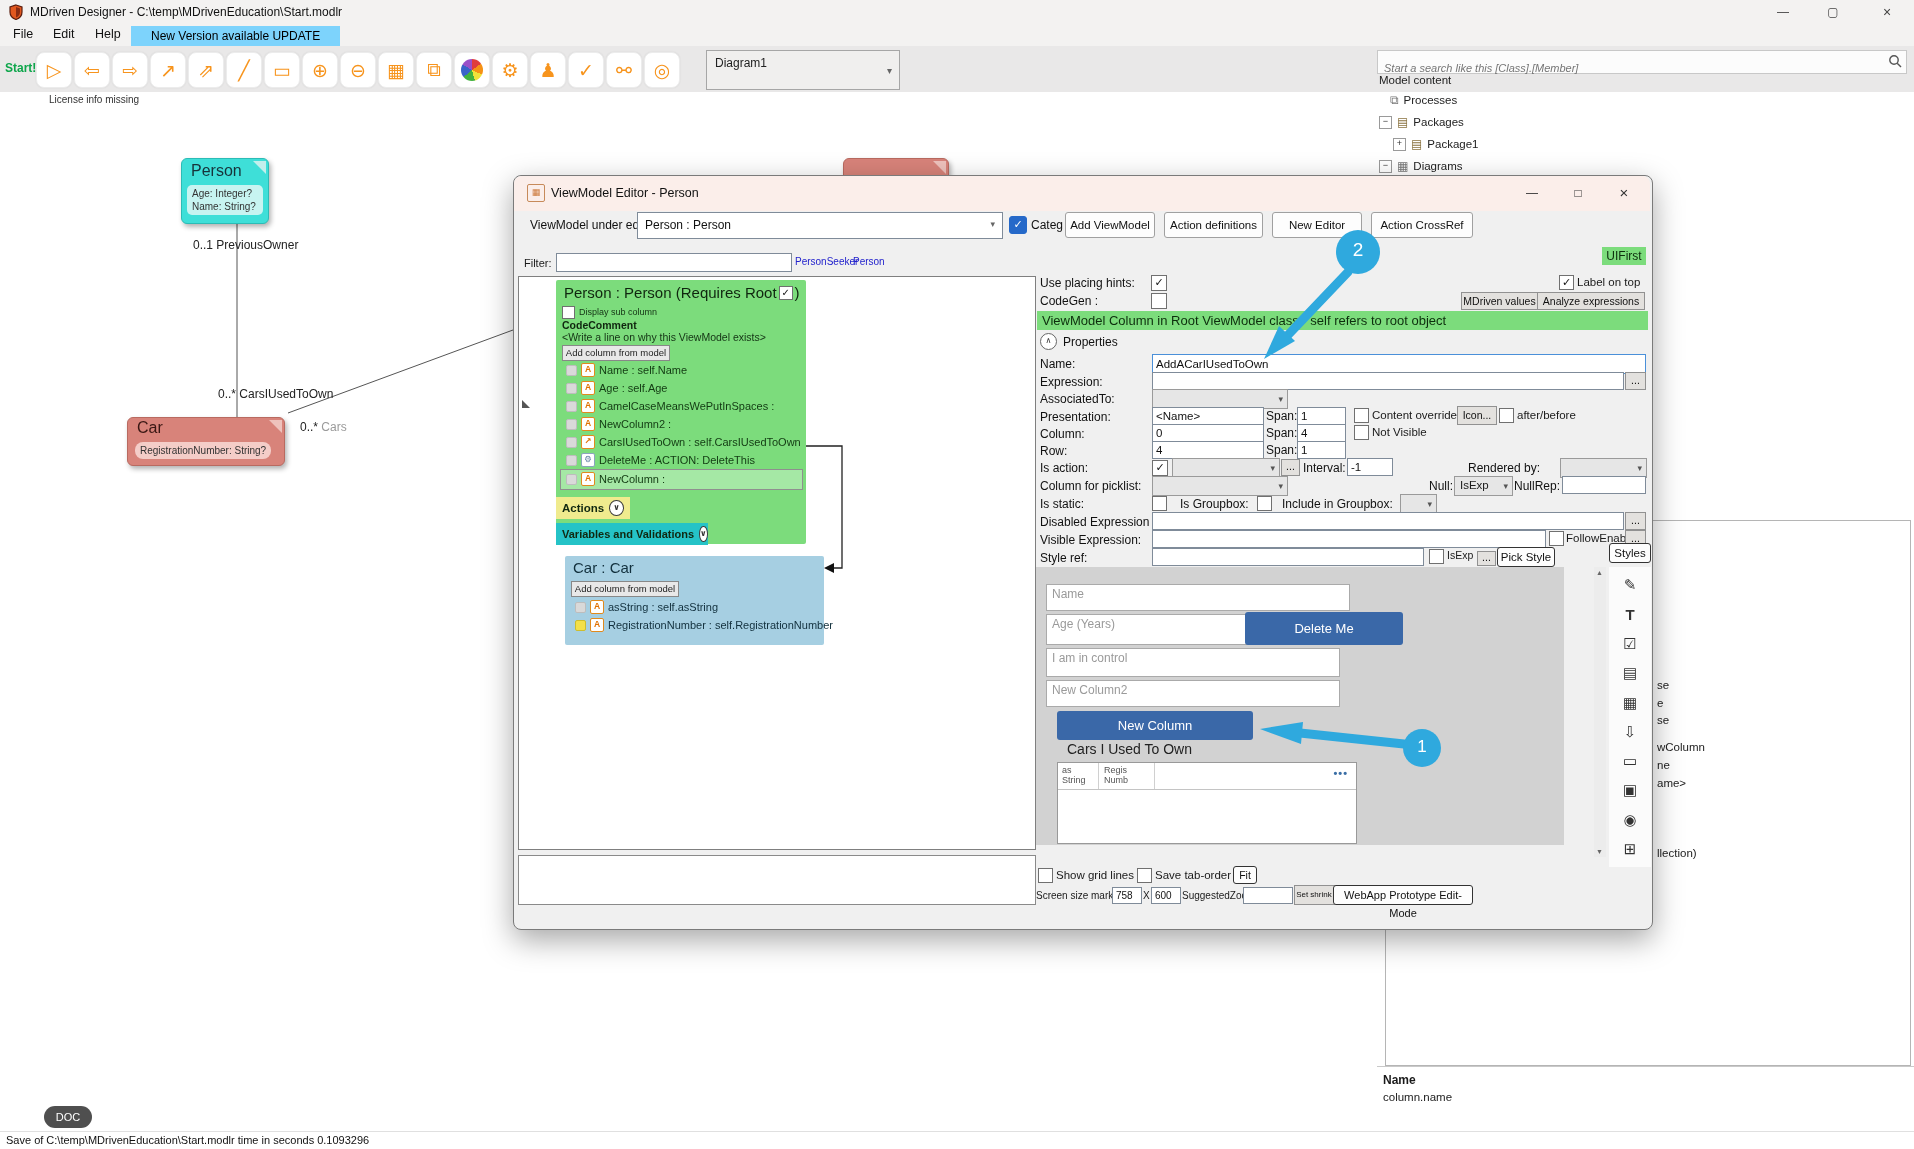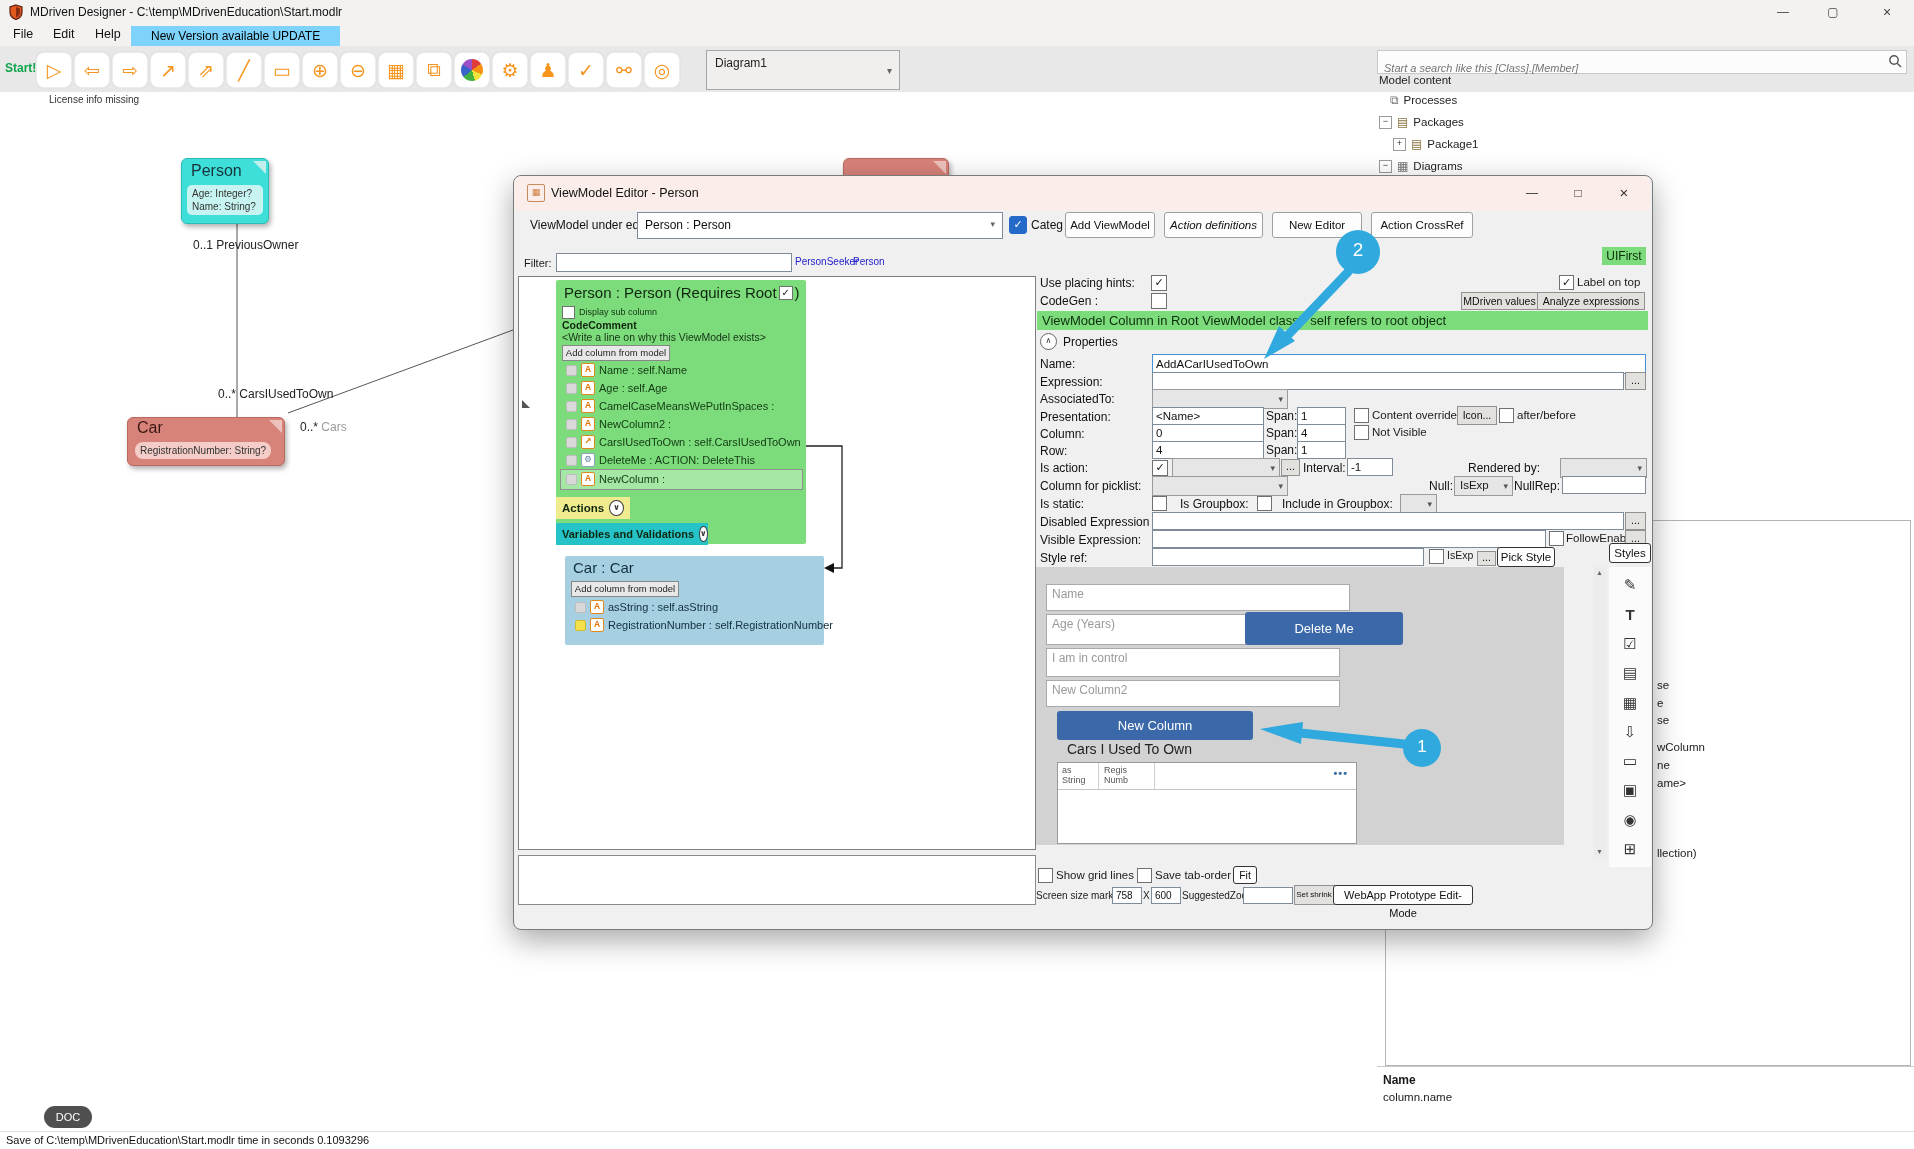--- a/index.html
+++ b/index.html
@@ -224,21 +224,21 @@
 <div class="a" style="left:1607px;top:183px;width:34px;height:20px;text-align:center;line-height:20px;color:#333;font-size:15px;">×</div>
 
 <div class="a lbl t" style="left:530px;top:218px;">ViewModel under edit:</div>
 <div class="a in" style="left:637px;top:212px;width:364px;height:25px;">
   <span class="t" style="position:absolute;left:7px;top:5px;font-size:12px;">Person : Person</span>
   <span style="position:absolute;right:7px;top:6px;font-size:9px;color:#666;">▾</span>
 </div>
 <span class="a cbblue" style="left:1009px;top:216px;">✓</span>
 <div class="a lbl t" style="left:1031px;top:218px;">Categ</div>
 <div class="a btn" style="left:1065px;top:212px;width:88px;height:24px;line-height:24px;">Add ViewModel</div>
-<div class="a btn" style="left:1164px;top:212px;width:97px;height:24px;line-height:24px;font-style:italic;">Action definitions</div>
+<div class="a btn" style="left:1164px;top:212px;width:97px;height:24px;line-height:24px;">Action definitions</div>
 <div class="a btn" style="left:1272px;top:212px;width:88px;height:24px;line-height:24px;">New Editor</div>
 <div class="a btn" style="left:1371px;top:212px;width:100px;height:24px;line-height:24px;">Action CrossRef</div>
 
 <div class="a t" style="left:524px;top:257px;font-size:11px;">Filter:</div>
 <div class="a in" style="left:556px;top:253px;width:234px;height:17px;"><input style=""></div>
 <div class="a t" style="left:795px;top:256px;font-size:10px;color:#2222cc;">PersonSeeker</div>
 <div class="a t" style="left:853px;top:256px;font-size:10px;color:#2222cc;">Person</div>
 
 <div class="a" style="left:518px;top:276px;width:516px;height:572px;background:#fff;border:1px solid #7f7f7f;"></div>
 <div class="a" style="left:522px;top:400px;width:0;height:0;border-bottom:8px solid #555;border-right:8px solid transparent;"></div>

